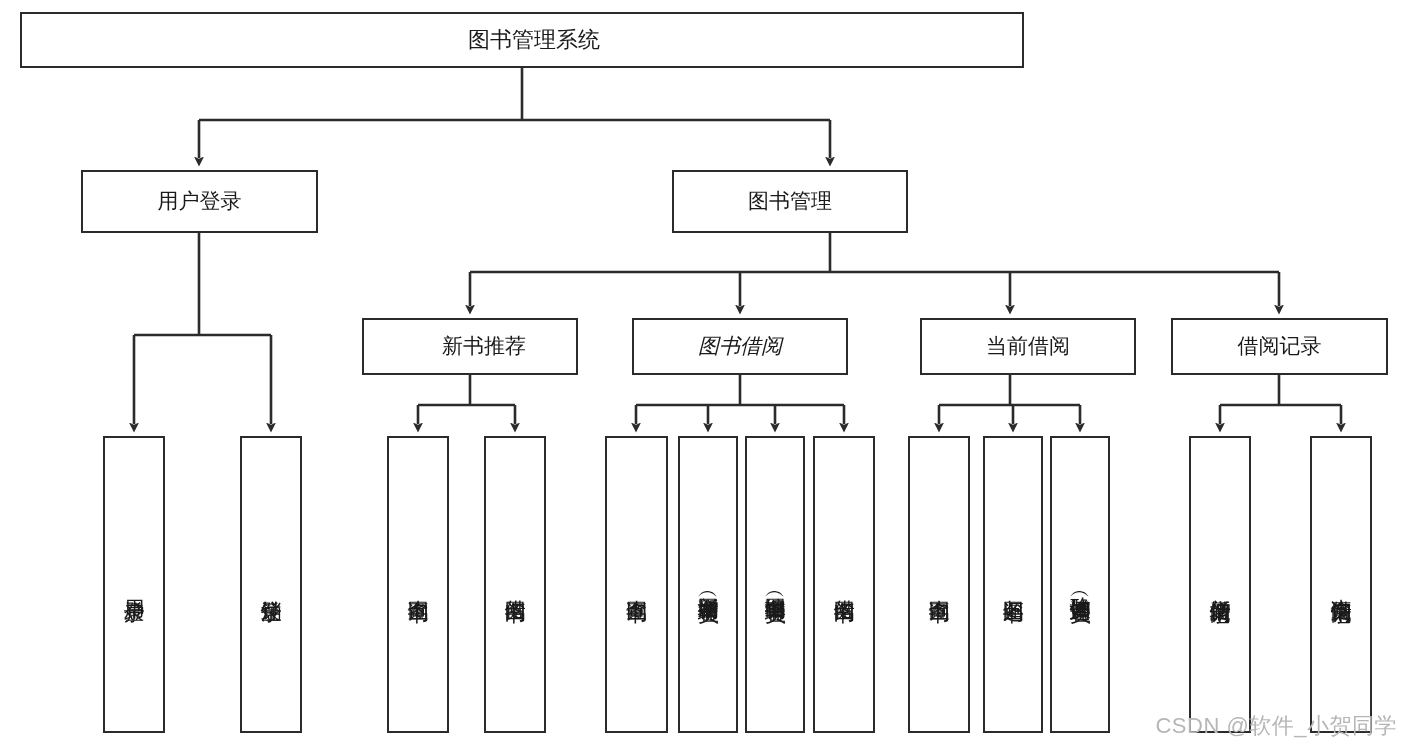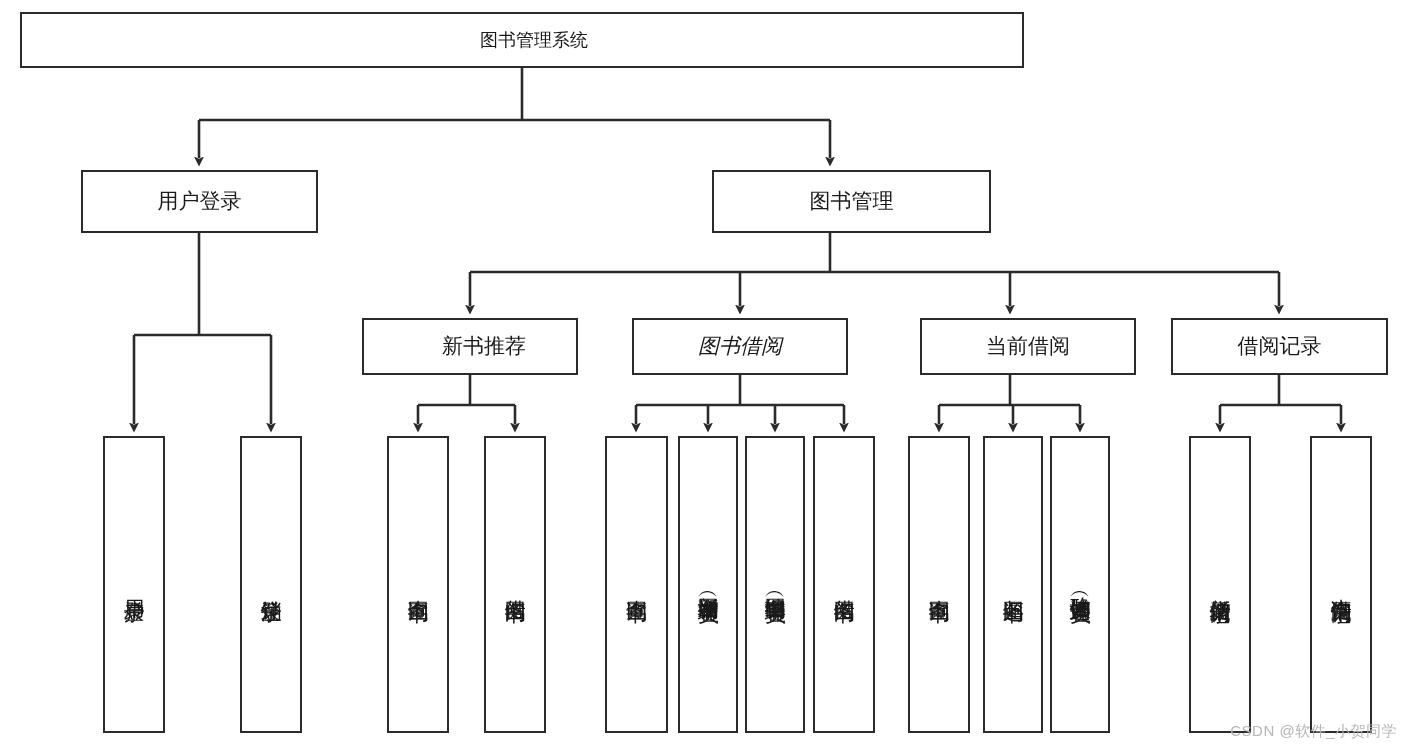--- a/index.html
+++ b/index.html
@@ -46,28 +46,28 @@
     justify-content:center;
     align-items:center;
   }
   .node.vert .lbl{
     writing-mode:vertical-rl;
     text-orientation:upright;
     display:block;
     text-align:center;
   }
   .node.root{
-    font-size:18px;
+    font-size:22px;
     padding-left:24px;
   }
   #watermark{
     position:absolute;
     right:8px;
     bottom:6px;
-    font-size:15px;
+    font-size:22px;
     color:#b6b6b6;
     letter-spacing:0.5px;
     z-index:5;
     white-space:nowrap;
   }
 </style>
 </head>
 <body>
 
 <div id="canvas">
@@ -122,21 +122,21 @@
     </g>
   </svg>
 
   <div class="node horiz root" style="left:20px;top:12px;width:1004px;height:56px;">
     <span class="lbl">图书管理系统</span>
   </div>
 
   <div class="node horiz" style="left:81px;top:170px;width:237px;height:63px;">
     <span class="lbl">用户登录</span>
   </div>
-  <div class="node horiz" style="left:712px;top:170px;width:279px;height:63px;">
+  <div class="node horiz" style="left:672px;top:170px;width:236px;height:63px;">
     <span class="lbl">图书管理</span>
   </div>
 
   <div class="node horiz" style="left:362px;top:318px;width:216px;height:57px;padding-left:28px;">
     <span class="lbl">新书推荐</span>
   </div>
   <div class="node horiz" style="left:632px;top:318px;width:216px;height:57px;font-style:italic;">
     <span class="lbl">图书借阅</span>
   </div>
   <div class="node horiz" style="left:902px;top:318px;width:216px;height:57px;margin-left:18px;">

